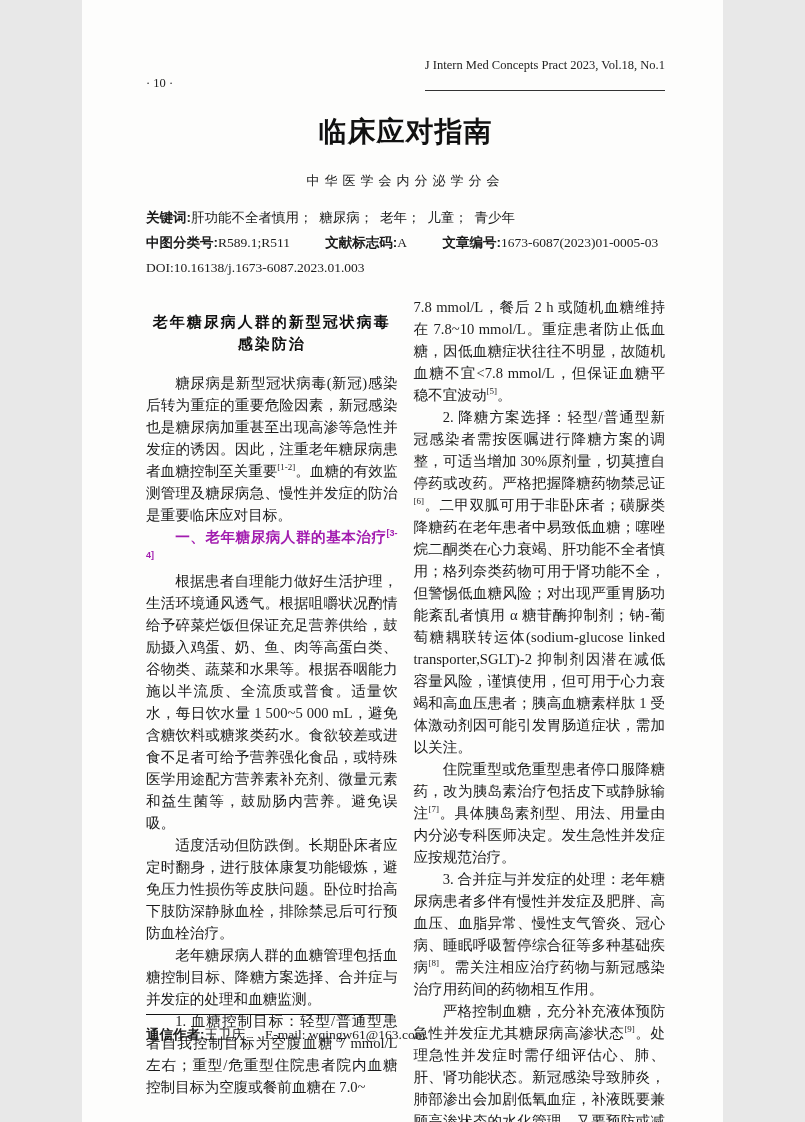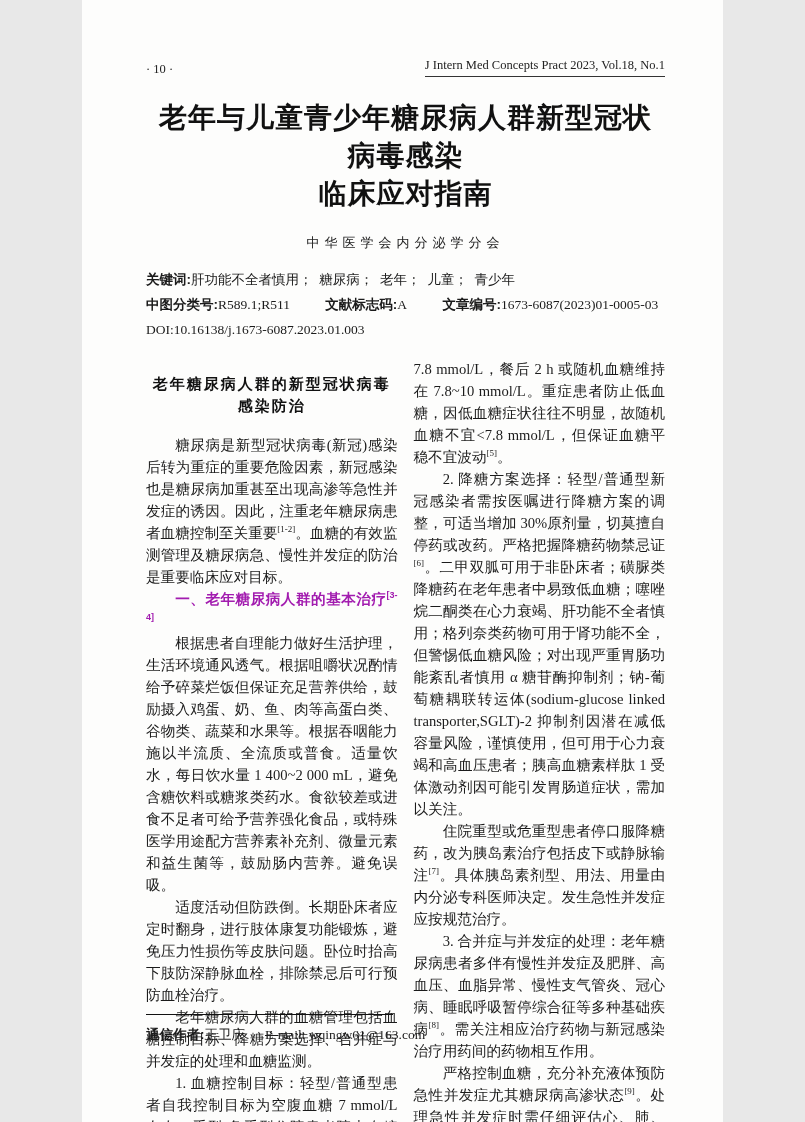--- a/index.html
+++ b/index.html
@@ -7,21 +7,21 @@
   .page {
     width:641px; height:1122px; margin:0 auto; background:#fdfdfc;
     position:relative; padding:58px 58px 0 64px;
     font-family:"Liberation Serif","DejaVu Serif",serif;
     color:#1b1b1b;
   }
   .page-header {
     display:flex; justify-content:space-between; align-items:flex-end;
     font-size:12.5px; color:#222;
   }
-  .journal-ref { border-bottom:1px solid #333; padding-bottom:3px; }
+  .journal-ref { border-bottom:1px solid #333; padding-bottom:17px; }
   .section-label {
     text-align:right; font-size:21px; letter-spacing:3px; margin-top:16px;
     color:#222; font-weight:400;
   }
   .title {
     text-align:center; font-family:"Liberation Sans","DejaVu Sans",sans-serif;
     font-weight:700; font-size:28px; line-height:38px; letter-spacing:1px;
     margin-top:22px; color:#111;
   }
   .title .title-line { display:block; }
@@ -54,21 +54,20 @@
 
 <div class="page">
 
   <div class="page-header">
     <span>· 10 ·</span>
     <span class="journal-ref">J Intern Med Concepts Pract 2023, Vol.18, No.1</span>
   </div>
 
 
   <h1 class="title">
-    <span class="title-line">老年与儿童青少年糖尿病人群新型冠状病毒感染</span>
     <span class="title-line">临床应对指南</span>
   </h1>
 
   <div class="author">中华医学会内分泌学分会</div>
 
   <div class="meta">
     <div class="meta-line">
       <span class="meta-label">关键词:</span><span class="pre">肝功能不全者慎用；  糖尿病；  老年；  儿童；  青少年</span>
     </div>
     <div class="meta-line">
@@ -77,21 +76,21 @@
       <span class="meta-pair"><span class="meta-label">文章编号:</span><span>1673-6087(2023)01-0005-03</span></span>
     </div>
     <div class="meta-line">DOI:10.16138/j.1673-6087.2023.01.003</div>
   </div>
 
   <div class="columns">
     <div class="col" id="left-col">
         <h3 class="col-heading">老年糖尿病人群的新型冠状病毒感染防治</h3>
         <p class="para">糖尿病是新型冠状病毒(新冠)感染后转为重症的重要危险因素，新冠感染也是糖尿病加重甚至出现高渗等急性并发症的诱因。因此，注重老年糖尿病患者血糖控制至关重要<sup class="ref">[1-2]</sup>。血糖的有效监测管理及糖尿病急、慢性并发症的防治是重要临床应对目标。</p>
         <p class="subheading">一、老年糖尿病人群的基本治疗<sup class="ref">[3-4]</sup></p>
-        <p class="para">根据患者自理能力做好生活护理，生活环境通风透气。根据咀嚼状况酌情给予碎菜烂饭但保证充足营养供给，鼓励摄入鸡蛋、奶、鱼、肉等高蛋白类、谷物类、蔬菜和水果等。根据吞咽能力施以半流质、全流质或普食。适量饮水，每日饮水量 1 400~2 000 mL，避免含糖饮料或糖浆类药水。食欲较差或进食不足者可给予营养强化食品，或特殊医学用途配方营养素补充剂、微量元素和益生菌等，鼓励肠内营养。避免误吸。</p>
+        <p class="para">根据患者自理能力做好生活护理，生活环境通风透气。根据咀嚼状况酌情给予碎菜烂饭但保证充足营养供给，鼓励摄入鸡蛋、奶、鱼、肉等高蛋白类、谷物类、蔬菜和水果等。根据吞咽能力施以半流质、全流质或普食。适量饮水，每日饮水量 1 500~5 000 mL，避免含糖饮料或糖浆类药水。食欲较差或进食不足者可给予营养强化食品，或特殊医学用途配方营养素补充剂、微量元素和益生菌等，鼓励肠内营养。避免误吸。</p>
         <p class="para">适度活动但防跌倒。长期卧床者应定时翻身，进行肢体康复功能锻炼，避免压力性损伤等皮肤问题。卧位时抬高下肢防深静脉血栓，排除禁忌后可行预防血栓治疗。</p>
         <p class="para">老年糖尿病人群的血糖管理包括血糖控制目标、降糖方案选择、合并症与并发症的处理和血糖监测。</p>
         <p class="para">1. 血糖控制目标：轻型/普通型患者自我控制目标为空腹血糖 7 mmol/L 左右；重型/危重型住院患者院内血糖控制目标为空腹或餐前血糖在 7.0~</p>
       </div>
     <div class="col" id="right-col">
         <p class="para no-indent">7.8 mmol/L，餐后 2 h 或随机血糖维持在 7.8~10 mmol/L。重症患者防止低血糖，因低血糖症状往往不明显，故随机血糖不宜&lt;7.8 mmol/L，但保证血糖平稳不宜波动<sup class="ref">[5]</sup>。</p>
         <p class="para">2. 降糖方案选择：轻型/普通型新冠感染者需按医嘱进行降糖方案的调整，可适当增加 30%原剂量，切莫擅自停药或改药。严格把握降糖药物禁忌证<sup class="ref">[6]</sup>。二甲双胍可用于非卧床者；磺脲类降糖药在老年患者中易致低血糖；噻唑烷二酮类在心力衰竭、肝功能不全者慎用；格列奈类药物可用于肾功能不全，但警惕低血糖风险；对出现严重胃肠功能紊乱者慎用 α 糖苷酶抑制剂；钠-葡萄糖耦联转运体(sodium-glucose linked transporter,SGLT)-2 抑制剂因潜在减低容量风险，谨慎使用，但可用于心力衰竭和高血压患者；胰高血糖素样肽 1 受体激动剂因可能引发胃肠道症状，需加以关注。</p>
         <p class="para">住院重型或危重型患者停口服降糖药，改为胰岛素治疗包括皮下或静脉输注<sup class="ref">[7]</sup>。具体胰岛素剂型、用法、用量由内分泌专科医师决定。发生急性并发症应按规范治疗。</p>
         <p class="para">3. 合并症与并发症的处理：老年糖尿病患者多伴有慢性并发症及肥胖、高血压、血脂异常、慢性支气管炎、冠心病、睡眠呼吸暂停综合征等多种基础疾病<sup class="ref">[8]</sup>。需关注相应治疗药物与新冠感染治疗用药间的药物相互作用。</p>
         <p class="para">严格控制血糖，充分补充液体预防急性并发症尤其糖尿病高渗状态<sup class="ref">[9]</sup>。处理急性并发症时需仔细评估心、肺、肝、肾功能状态。新冠感染导致肺炎，肺部渗出会加剧低氧血症，补液既要兼顾高渗状态的水化管理，又要预防或减缓肺水肿发生或加重。高钠血症性脱水与高凝状态有关，尤其卧床者静脉血栓和肺栓塞风险增加，低分子肝素可选用<sup class="ref">[10]</sup>。</p>

